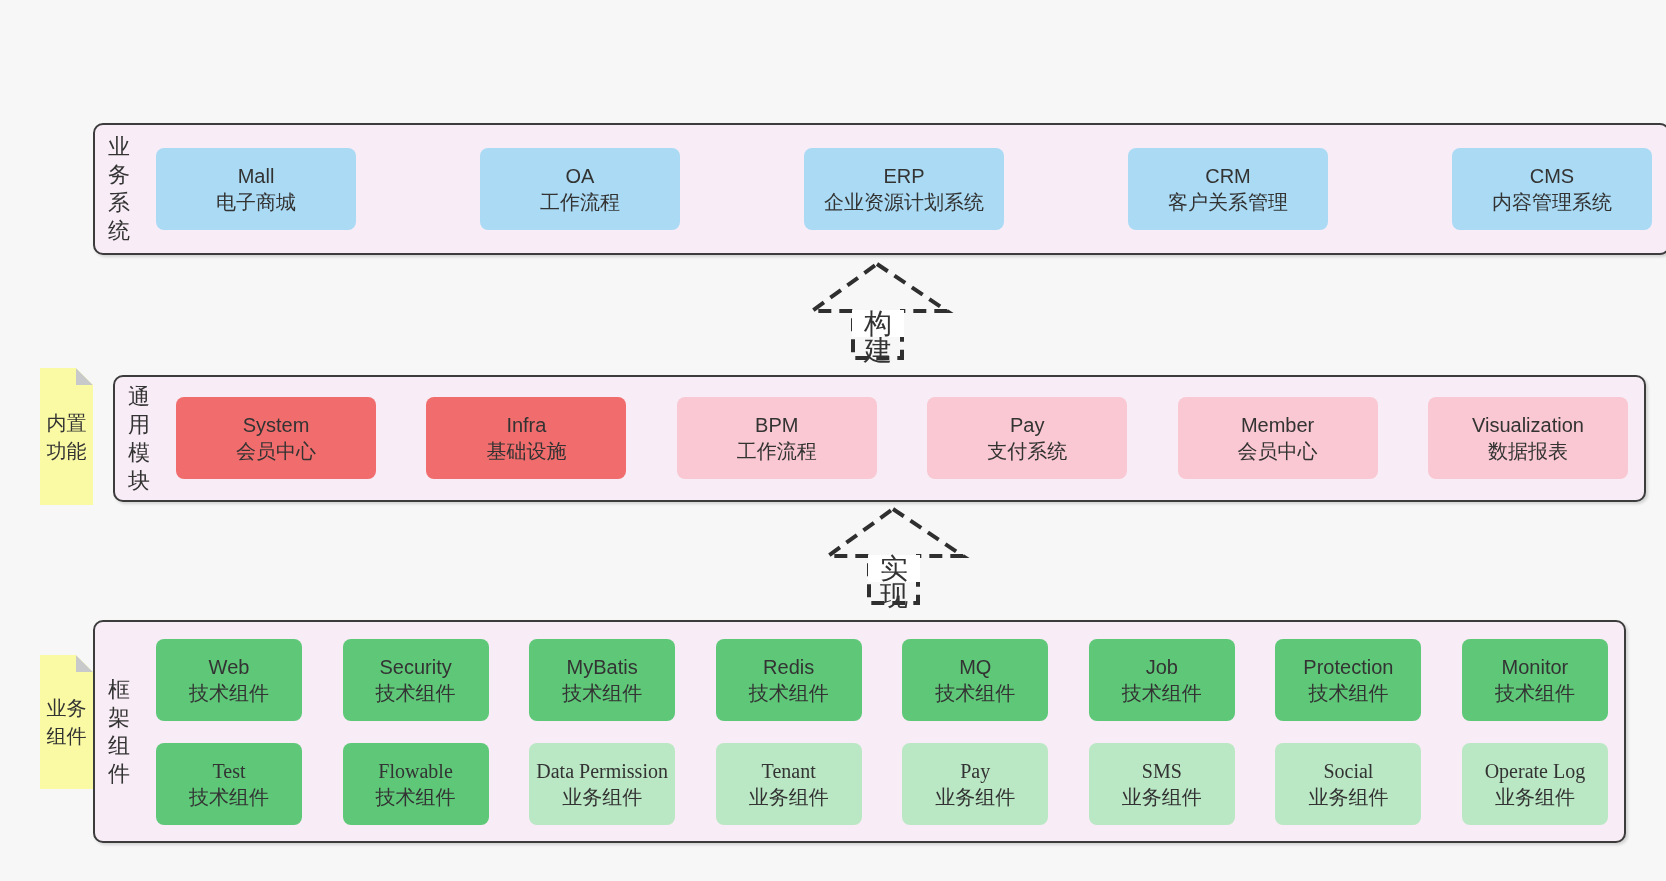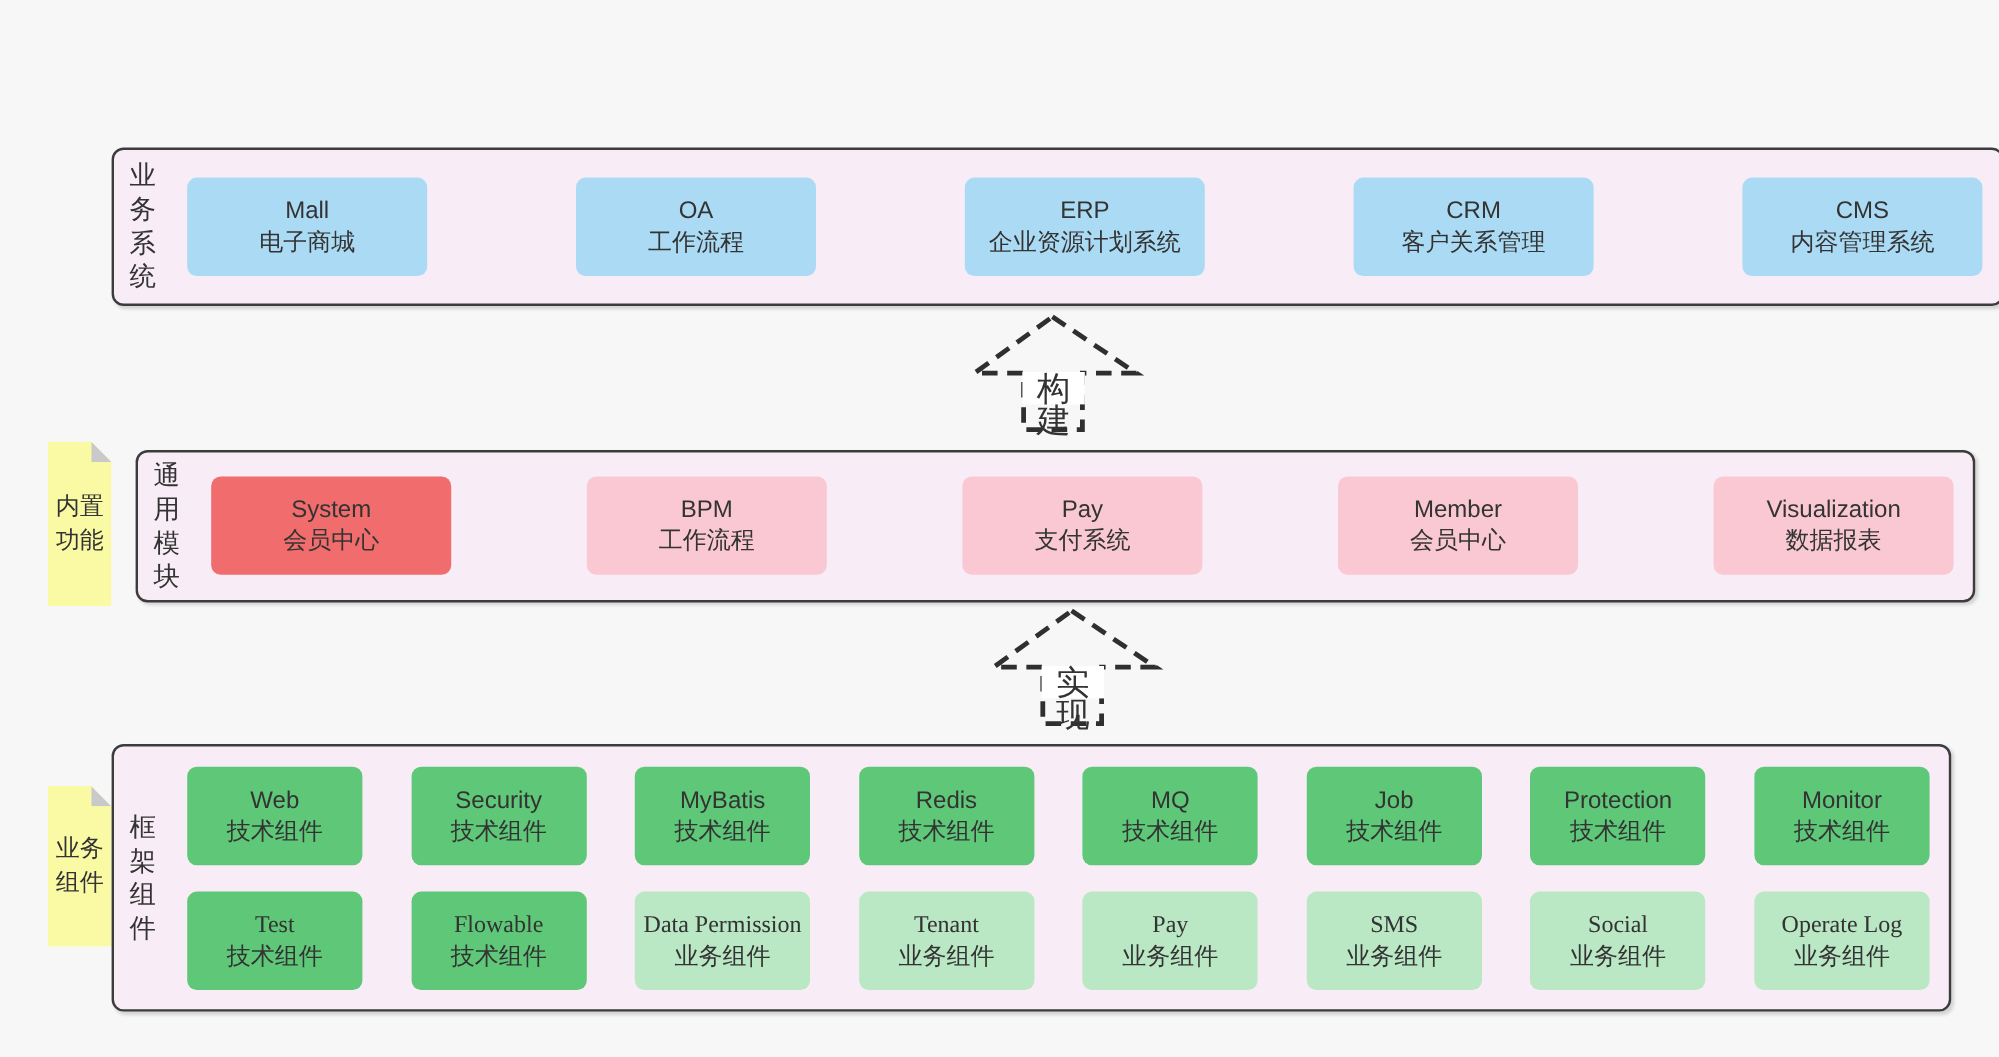--- a/index.html
+++ b/index.html
@@ -128,20 +128,24 @@
     <div class="note-text">内置功能</div>
   </div>
   <section class="panel panel-common">
     <div class="vlabel">通用模块</div>
     <div class="rows">
         <div class="row">
           <div class="box red">
             <div class="box-title">System</div>
             <div class="box-sub">会员中心</div>
           </div>
+          <div class="box red">
+            <div class="box-title">Infra</div>
+            <div class="box-sub">基础设施</div>
+          </div>
           <div class="box pink">
             <div class="box-title">BPM</div>
             <div class="box-sub">工作流程</div>
           </div>
           <div class="box pink">
             <div class="box-title">Pay</div>
             <div class="box-sub">支付系统</div>
           </div>
           <div class="box pink">
             <div class="box-title">Member</div>

